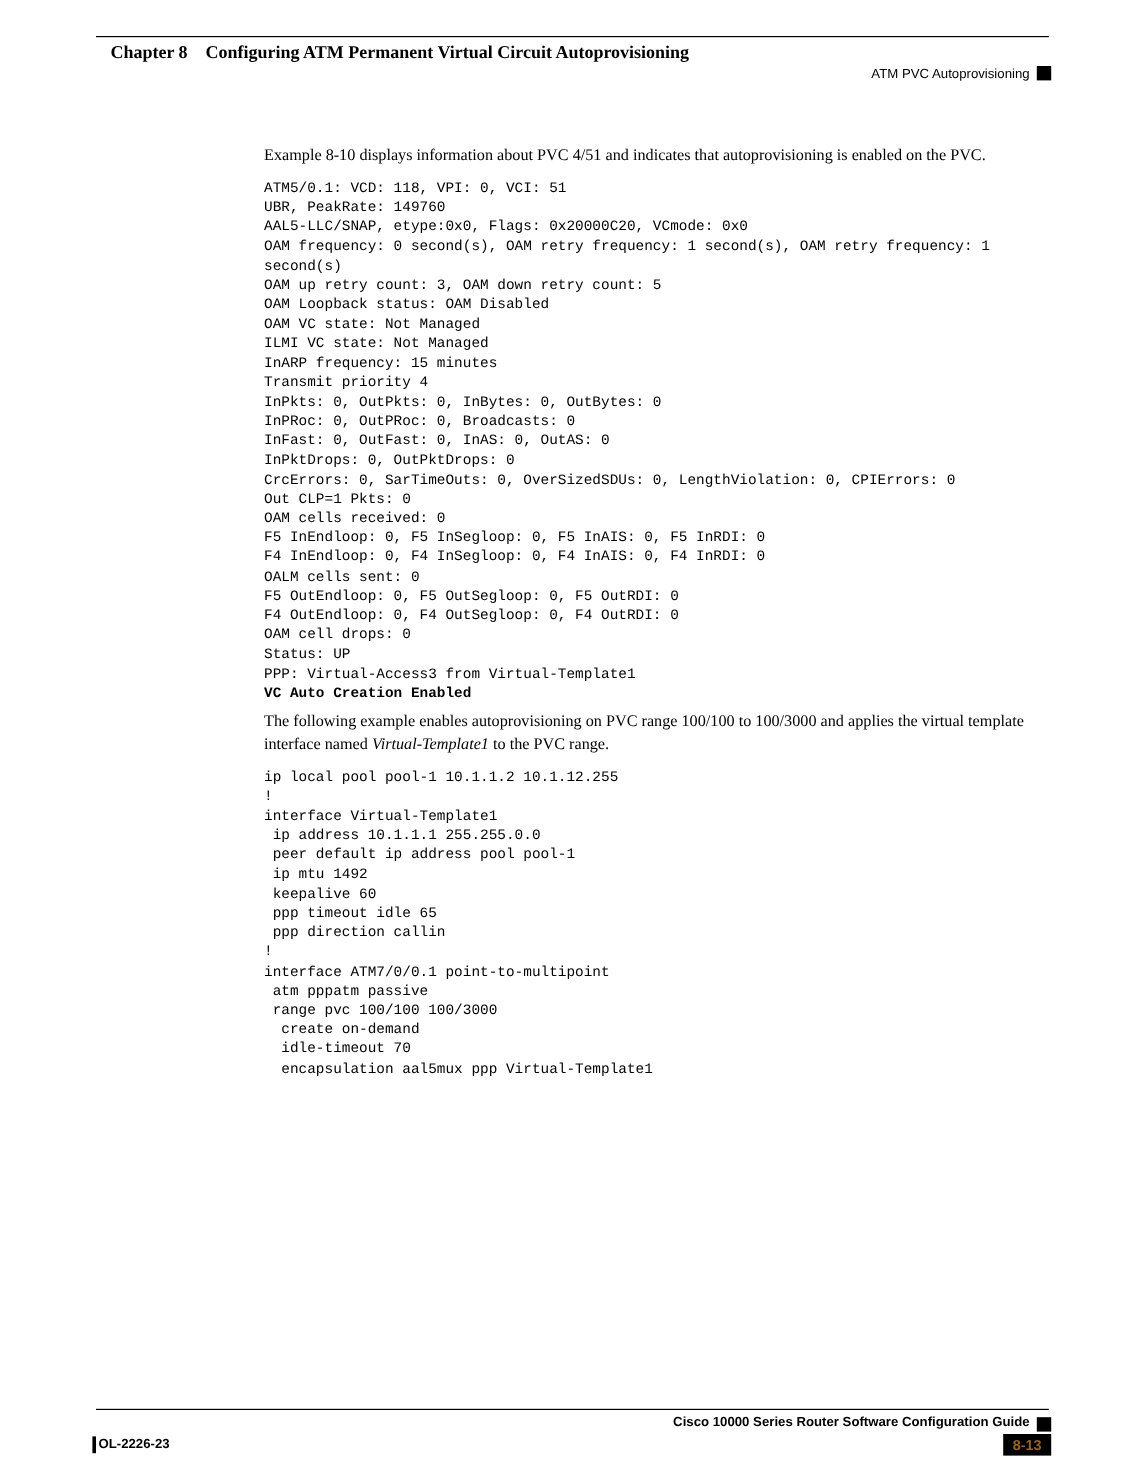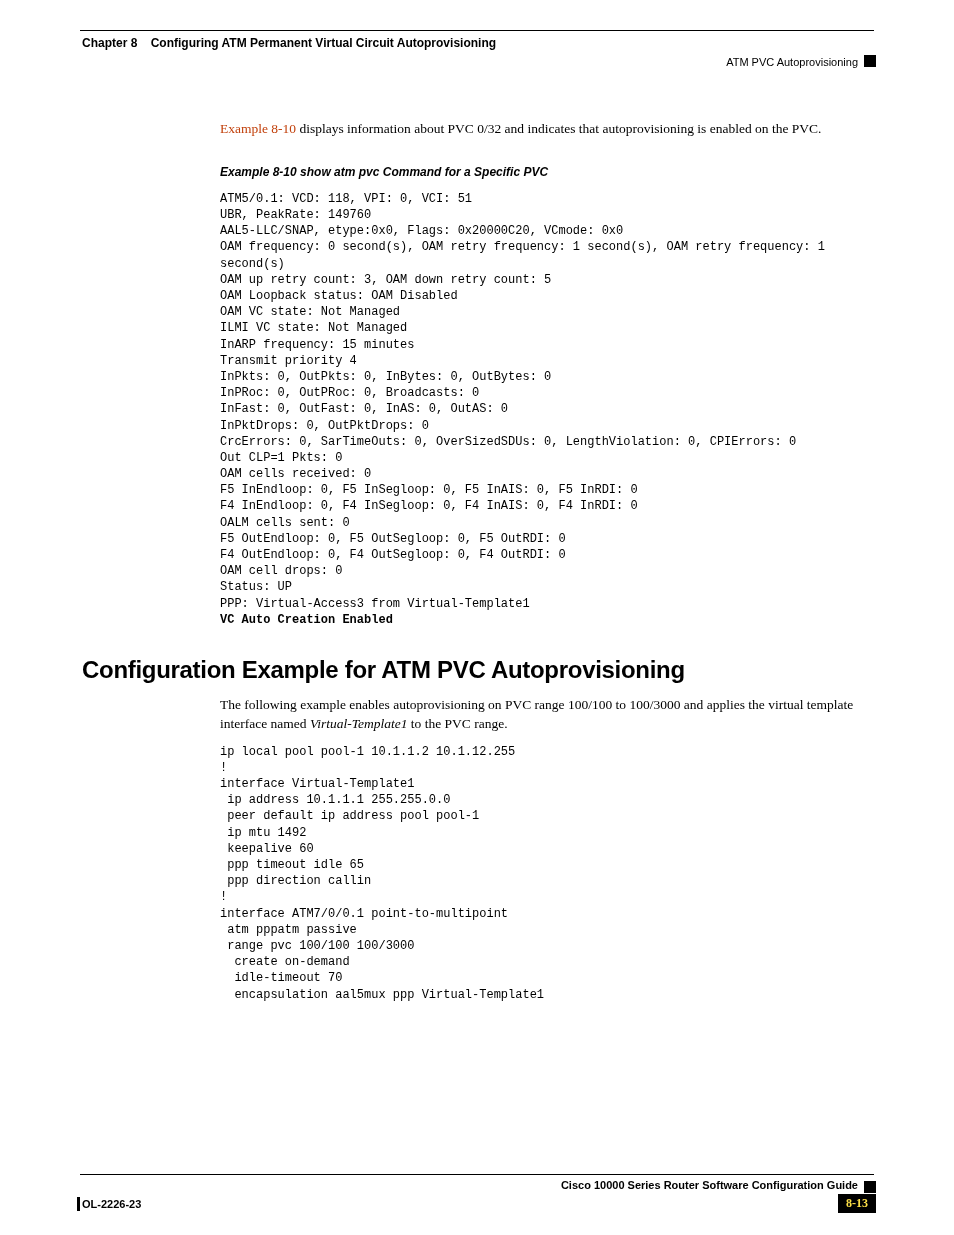--- a/index.html
+++ b/index.html
@@ -15,23 +15,23 @@
       position: absolute;
       top: 30px;
       left: 80px;
       right: 80px;
       height: 1px;
       background: #000;
     }
     .header-left {
       position: absolute;
       top: 36px;
-      left: 82px;
-      font-family: Liberation Sans, sans-serif;
-      font-size: 12px;
+      left: 92px;
+      font-family: Liberation Serif, serif;
+      font-size: 15px;
       font-weight: bold;
     }
     .header-right {
       position: absolute;
       top: 56px;
       right: 96px;
       font-family: Arial, Helvetica, sans-serif;
       font-size: 11px;
       font-weight: normal;
     }
@@ -48,21 +48,21 @@
       top: 120px;
       left: 82px;
       right: 80px;
     }
     .para {
       margin-left: 138px;
       font-size: 13.5px;
       line-height: 1.4;
       margin-bottom: 10px;
     }
-    .link { color: #c2410c; }
+    .link { color: #000000; }
     .example-caption {
       margin-left: 138px;
       font-family: Arial, Helvetica, sans-serif;
       font-size: 12px;
       font-weight: bold;
       font-style: italic;
       margin-top: 26px;
       margin-bottom: 12px;
     }
     .code-block {
@@ -122,44 +122,43 @@
       left:77px;
       width: 3px;
       height:14px;
       background:#000;
     }
     .page-num-box {
       position: absolute;
       bottom: 22px;
       right: 78px;
       background: #000;
-      color: #fde047;
-      font-family: Liberation Serif, serif;
+      color: #a16207;
+      font-family: Liberation Sans, sans-serif;
       font-size: 12px;
       font-weight: bold;
       padding: 2px 8px;
     }
   </style>
 </head>
 <body>
 
 <div class="header-rule"></div>
 <div class="header-left">
   <span>Chapter 8</span>&nbsp;&nbsp;&nbsp;&nbsp;<span>Configuring ATM Permanent Virtual Circuit Autoprovisioning</span>
 </div>
 <div class="header-right">ATM PVC Autoprovisioning</div>
 <div class="header-marker-tr"></div>
 
 <div class="content">
 
   <p class="para">
-    <span class="link">Example 8-10</span><span> displays information about PVC 0/32 and indicates that autoprovisioning is enabled on the PVC.</span>
+    <span class="link">Example 8-10</span><span> displays information about PVC 4/51 and indicates that autoprovisioning is enabled on the PVC.</span>
   </p>
 
-  <div class="example-caption">Example 8-10   show atm pvc Command for a Specific PVC</div>
 
 
   <div class="code-block"><span>ATM5/0.1: VCD: 118, VPI: 0, VCI: 51
 UBR, PeakRate: 149760
 AAL5-LLC/SNAP, etype:0x0, Flags: 0x20000C20, VCmode: 0x0
 OAM frequency: 0 second(s), OAM retry frequency: 1 second(s), OAM retry frequency: 1 
 second(s)
 OAM up retry count: 3, OAM down retry count: 5
 OAM Loopback status: OAM Disabled
 OAM VC state: Not Managed
@@ -176,21 +175,20 @@
 F5 InEndloop: 0, F5 InSegloop: 0, F5 InAIS: 0, F5 InRDI: 0
 F4 InEndloop: 0, F4 InSegloop: 0, F4 InAIS: 0, F4 InRDI: 0
 OALM cells sent: 0
 F5 OutEndloop: 0, F5 OutSegloop: 0, F5 OutRDI: 0
 F4 OutEndloop: 0, F4 OutSegloop: 0, F4 OutRDI: 0
 OAM cell drops: 0
 Status: UP
 PPP: Virtual-Access3 from Virtual-Template1</span>
 <b>VC Auto Creation Enabled</b></div>
 
-  <h2 class="section-heading">Configuration Example for ATM PVC Autoprovisioning</h2>
 
   <p class="para">
     <span>The following example enables autoprovisioning on PVC range 100/100 to 100/3000 and applies the virtual template interface named </span><span class="italic">Virtual-Template1</span><span> to the PVC range.</span>
   </p>
 
   <div class="code-block">ip local pool pool-1 10.1.1.2 10.1.12.255
 !
 interface Virtual-Template1
  ip address 10.1.1.1 255.255.0.0
  peer default ip address pool pool-1

